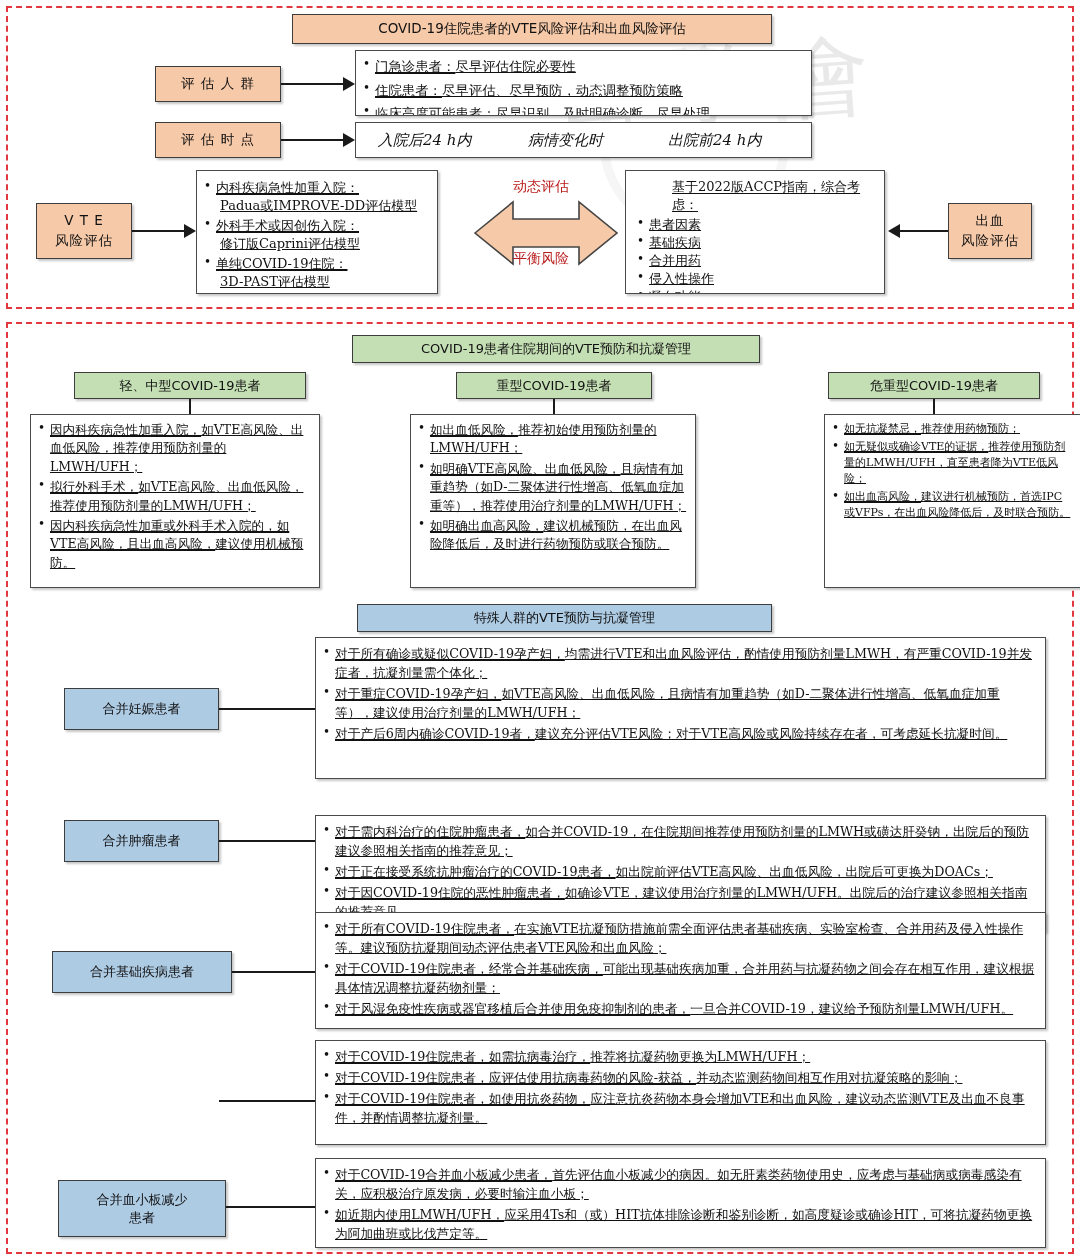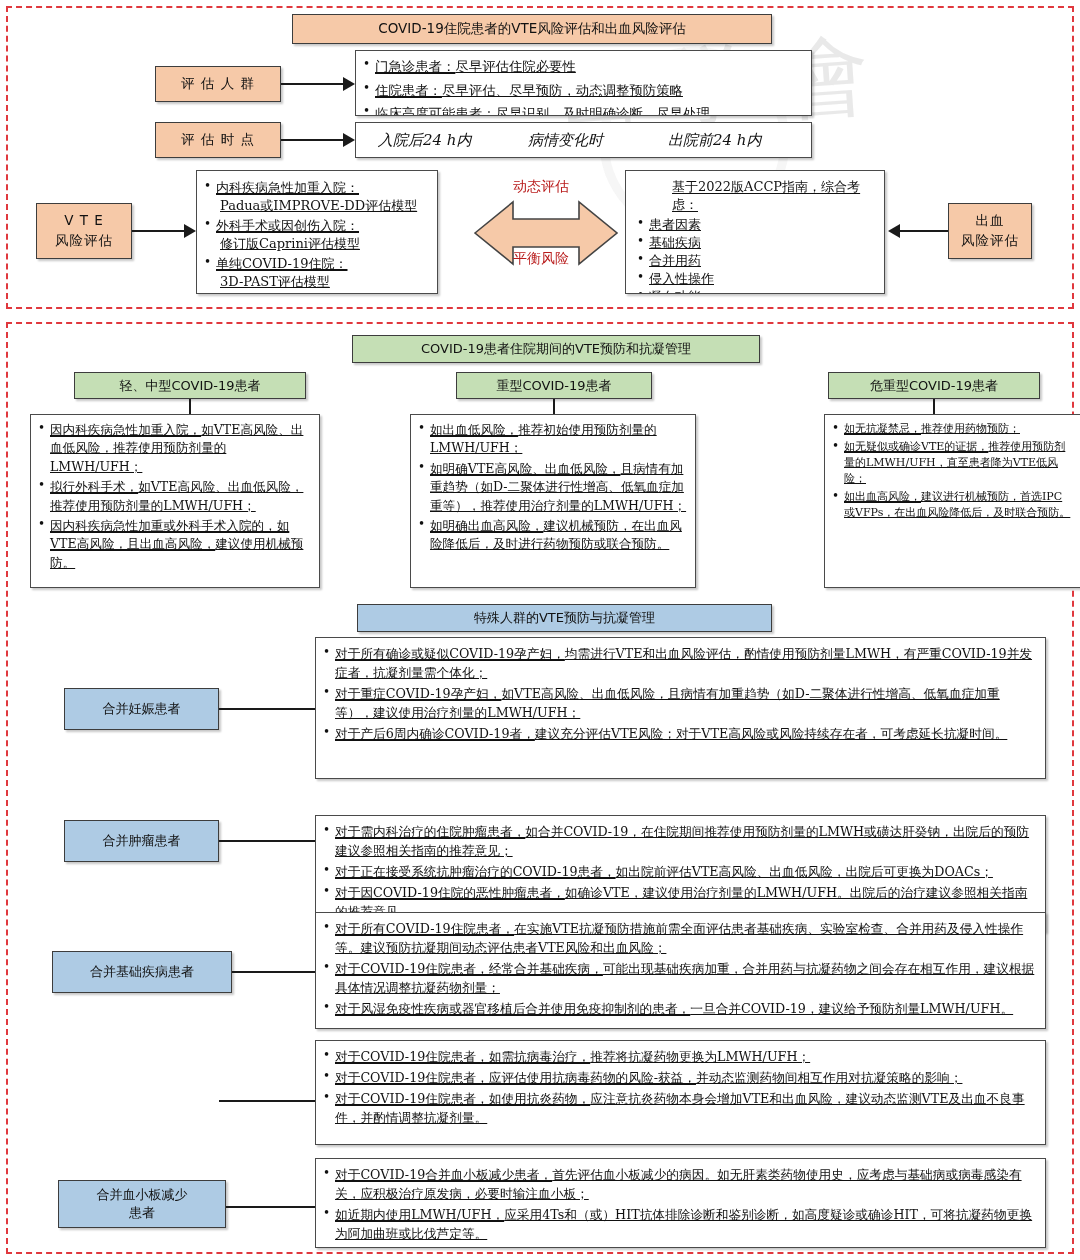--- a/index.html
+++ b/index.html
@@ -310,21 +310,21 @@
 
   <div class="hline" style="left:219px; top:1100px; width:98px;"></div>
   <div class="content" style="left:315px; top:1040px; width:731px; height:105px; font-size:12.7px; line-height:1.5;">
     <ul class="bl">
       <li><span class="u">对于COVID-19住院患者，如需抗病毒治疗，</span><span>推荐将抗凝药物更换为LMWH/UFH；</span></li>
       <li><span class="u">对于COVID-19住院患者，应评估使用抗病毒药物的风险-获益，</span><span>并动态监测药物间相互作用对抗凝策略的影响；</span></li>
       <li><span class="u">对于COVID-19住院患者，如使用抗炎药物，</span><span>应注意抗炎药物本身会增加VTE和出血风险，建议动态监测VTE及出血不良事件，并酌情调整抗凝剂量。</span></li>
     </ul>
   </div>
 
-  <div class="box hdr-blue" style="left:58px; top:1180px; width:168px; height:48px; flex-direction:column;font-family:Liberation Serif, serif;">
+  <div class="box hdr-blue" style="left:58px; top:1180px; width:168px; height:57px; flex-direction:column;font-family:Liberation Serif, serif;">
     <div>合并血小板减少</div>
     <div>患者</div>
   </div>
   <div class="hline" style="left:226px; top:1206px; width:91px;"></div>
   <div class="content" style="left:315px; top:1158px; width:731px; height:90px; font-size:12.7px; line-height:1.5;">
     <ul class="bl">
       <li><span class="u">对于COVID-19合并血小板减少患者，</span><span>首先评估血小板减少的病因。如无肝素类药物使用史，应考虑与基础病或病毒感染有关，应积极治疗原发病，必要时输注血小板；</span></li>
       <li><span class="u">如近期内使用LMWH/UFH，</span><span>应采用4Ts和（或）HIT抗体排除诊断和鉴别诊断，如高度疑诊或确诊HIT，可将抗凝药物更换为阿加曲班或比伐芦定等。</span></li>
     </ul>
   </div>

